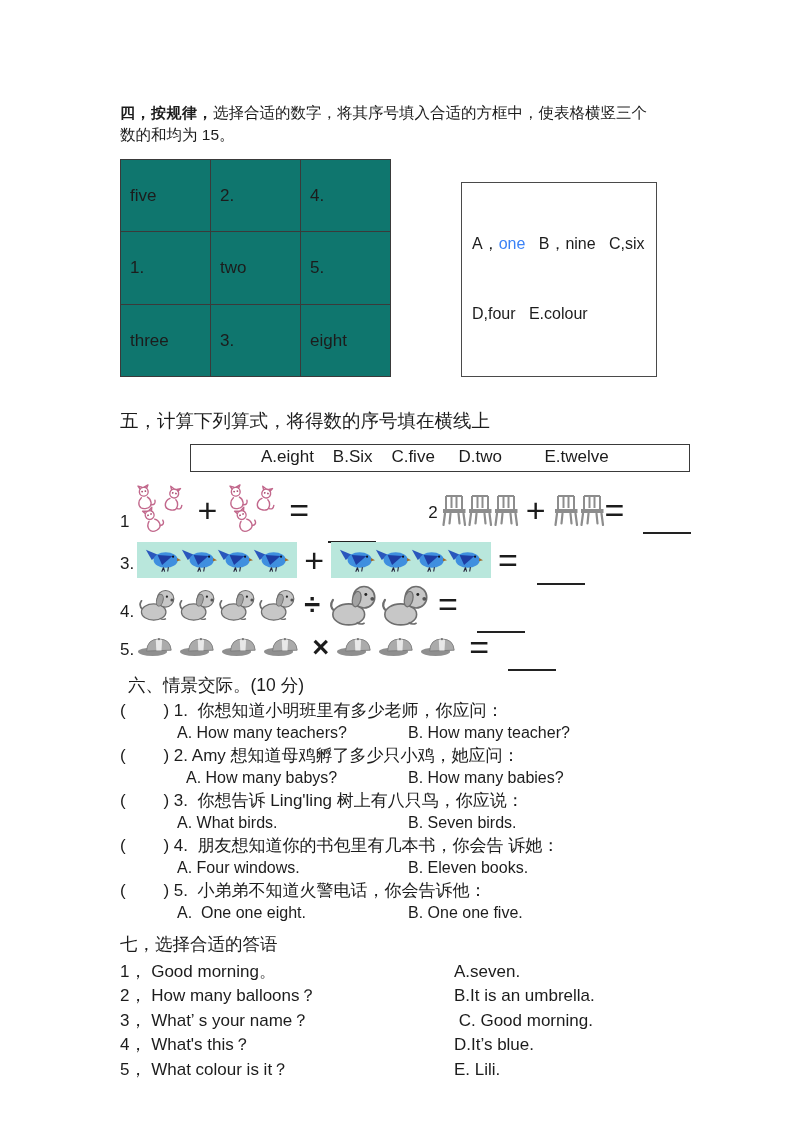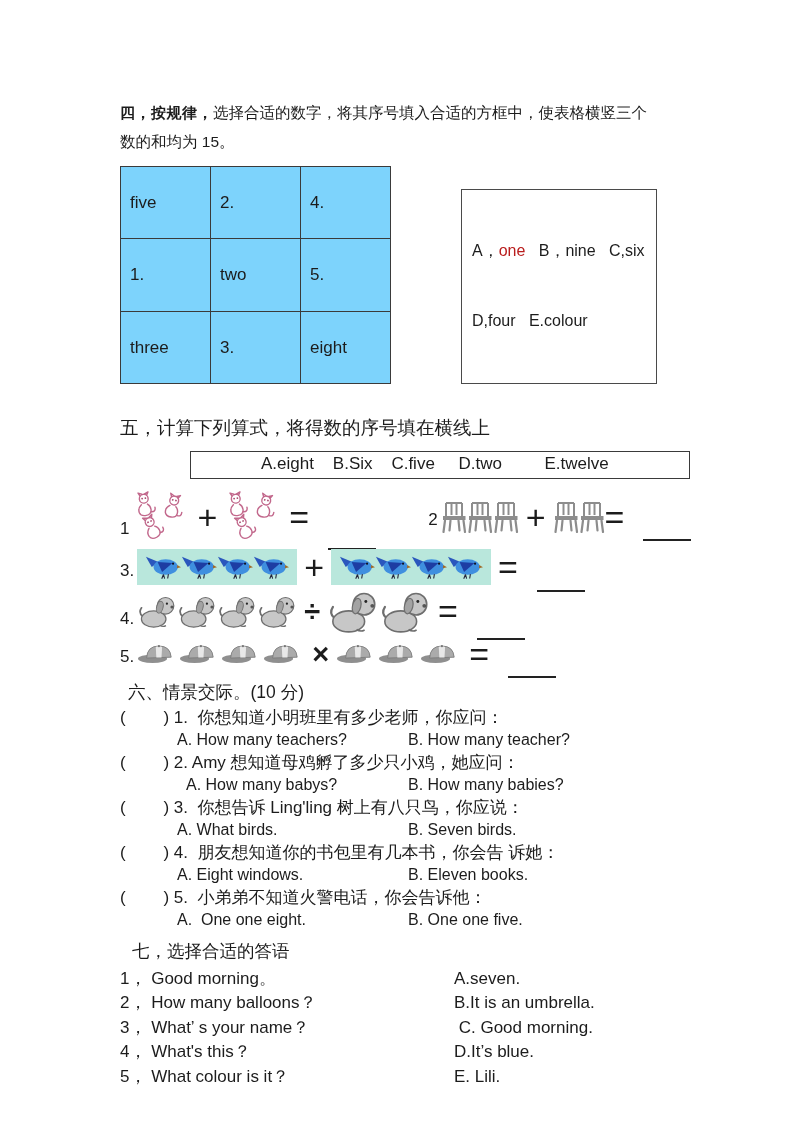--- a/index.html
+++ b/index.html
@@ -6,32 +6,32 @@
   body{
     width:793px;height:1122px;background:#ffffff;overflow:hidden;
     font-family:"Liberation Sans","DejaVu Sans",sans-serif;color:#1c1c1c;
   }
   .page{box-sizing:border-box;position:relative;height:100%;padding:103px 112px 0 120px;}
   .pre{white-space:pre-wrap;}
 
   
   .title4{margin:0;line-height:1.25;font-size:15.5px;}
   .t4-bold{font-size:15px;font-weight:bold;letter-spacing:0.5px;}
-  .t4-line2{margin:9px 0 0;font-size:15.5px;}
+  .t4-line2{margin:2px 0 0;font-size:15.5px;}
   .row4{display:flex;margin-top:13px;}
   table.grid{border-collapse:collapse;}
   table.grid td{
     border:1.6px solid #3a3a3a;width:80px;height:40px;
-    padding:0 0 0 9px;font-size:17px;vertical-align:middle;background:#7dd3fc;
+    padding:0 0 0 9px;font-size:17px;vertical-align:middle;background:#0f766e;
   }
   .ansbox{
     border:1.6px solid #4a4a4a;margin-left:70px;margin-top:23px;
     align-self:flex-start;padding:3px 8px 5px 10px;font-size:16px;line-height:1.45;width:176px;
   }
-  .gray{color:#b91c1c;}
+  .gray{color:#3b82f6;}
 
   
   .title5{margin:31px 0 0;font-size:18.5px;}
   .optbox{
     border:1.5px solid #3a3a3a;margin:11px 0 0 70px;width:414px;
     padding:2px 14px 4px 70px;font-size:17px;
   }
   .eqline{display:flex;align-items:center;margin-top:8px;}
   .eq{display:flex;align-items:center;}
   .eqnum{font-size:17px;align-self:flex-end;margin:0 3px 4px 0;}
@@ -49,21 +49,21 @@
   .grp.cluster svg:nth-child(3){transform:rotate(-24deg) translateX(8px);}
   .imgbox{padding:5px 8px;}
 
   
   .title6{margin:9px 8px 2px;font-size:17.5px;}
   .s6q{font-size:17px;line-height:1.36;}
   .s6opts{padding-left:57px;font-size:16px;line-height:1.36;}
   .s6a{display:inline-block;width:231px;}
 
   
-  .title7{margin:8px 12px 4px;font-size:17.5px;}
+  .title7{margin:8px 0 4px;font-size:17.5px;}
   .s7row{font-size:17px;line-height:1.45;}
   .s7l{display:inline-block;width:334px;}
 </style>
 </head>
 <body>
 
 <svg width="0" height="0" style="position:absolute" aria-hidden="true">
   <defs>
     <symbol id="sym-cat" viewBox="0 0 26 26">
       <g fill="none" stroke="#c2688c" stroke-width="1.4" stroke-linecap="round" stroke-linejoin="round">
@@ -322,21 +322,21 @@
     <div class="s6item">
       <div class="s6q pre"><span>(        ) 2. </span><span>Amy 想知道母鸡孵了多少只小鸡，她应问：</span></div>
       <div class="s6opts pre" style="padding-left:66px;"><span class="s6a" style="width:222px;">A. How many babys?</span><span>B. How many babies?</span></div>
     </div>
     <div class="s6item">
       <div class="s6q pre"><span>(        ) 3.  </span><span>你想告诉 Ling'ling 树上有八只鸟，你应说：</span></div>
       <div class="s6opts pre"><span class="s6a">A. What birds.</span><span>B. Seven birds.</span></div>
     </div>
     <div class="s6item">
       <div class="s6q pre"><span>(        ) 4.  </span><span>朋友想知道你的书包里有几本书，你会告 诉她：</span></div>
-      <div class="s6opts pre"><span class="s6a">A. Eight windows.</span><span>B. Eleven books.</span></div>
+      <div class="s6opts pre"><span class="s6a">A. Four windows.</span><span>B. Eleven books.</span></div>
     </div>
     <div class="s6item">
       <div class="s6q pre"><span>(        ) 5.  </span><span>小弟弟不知道火警电话，你会告诉他：</span></div>
       <div class="s6opts pre"><span class="s6a">A.  One one eight.</span><span>B. One one five.</span></div>
     </div>
   </section>
 
   <section>
     <p class="title7">七，选择合适的答语</p>
     <div class="s7row"><span class="s7l pre">1， Good morning。</span><span class="s7r pre">A.seven.</span></div>

